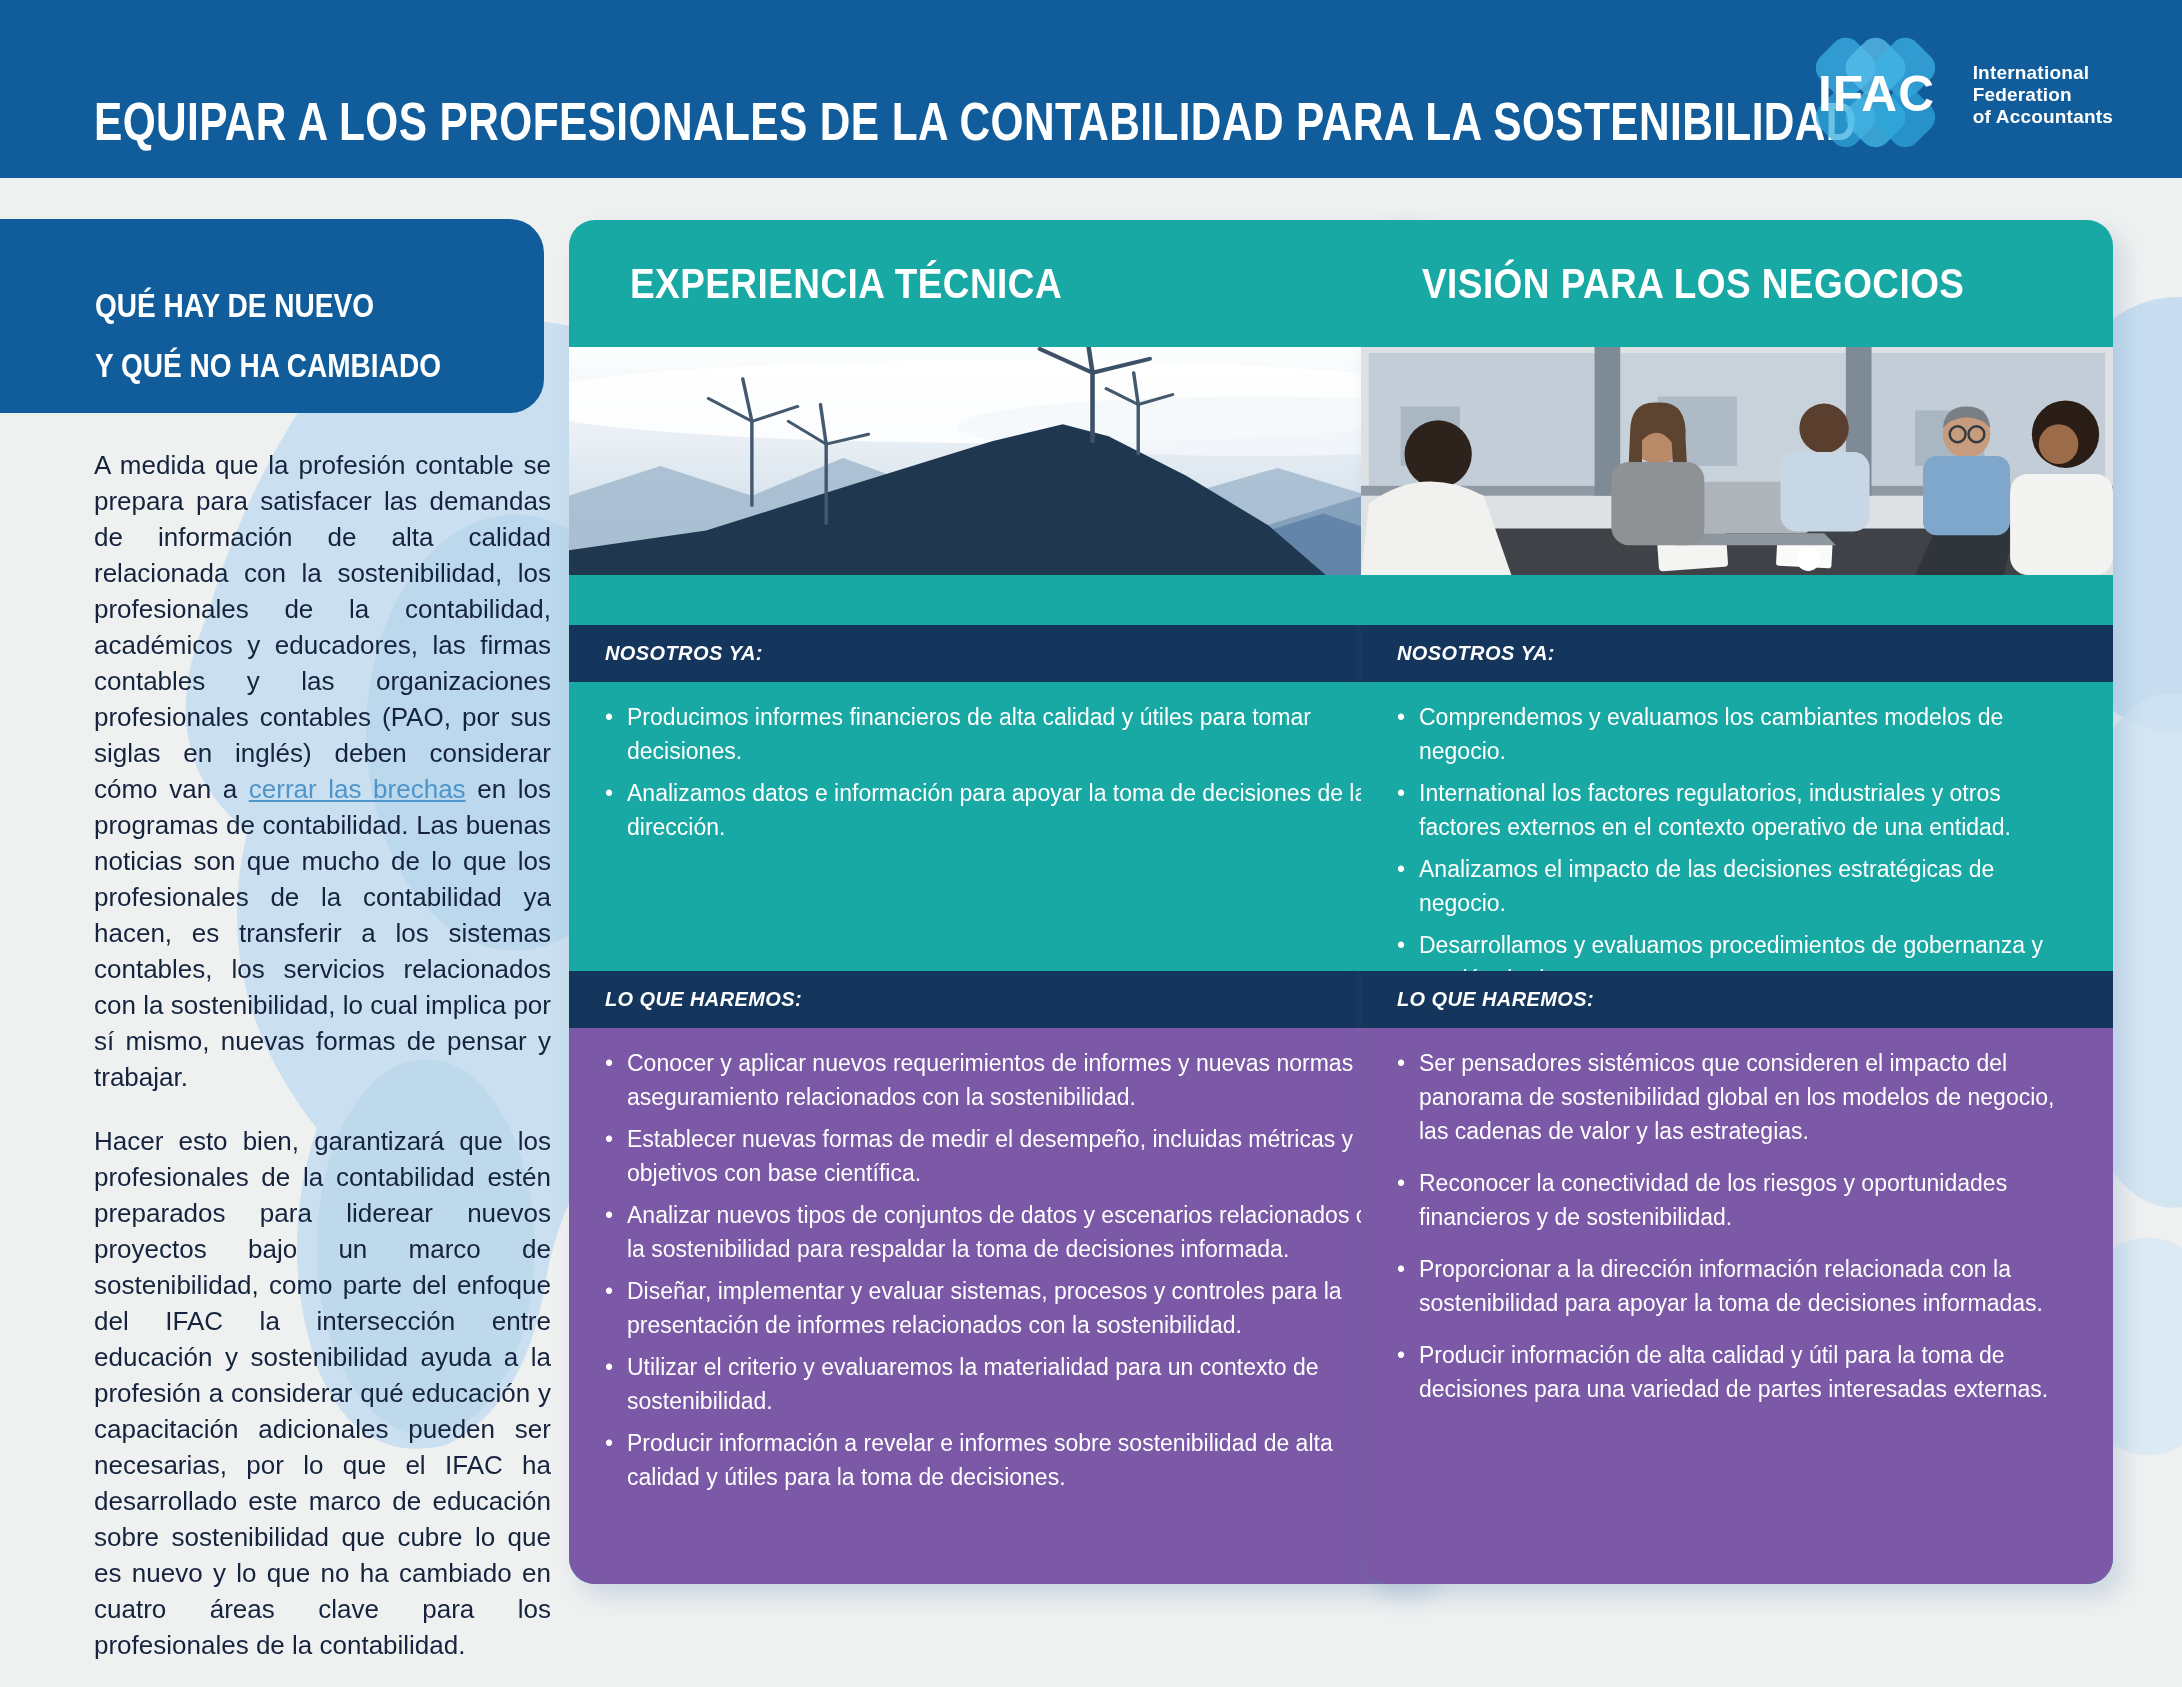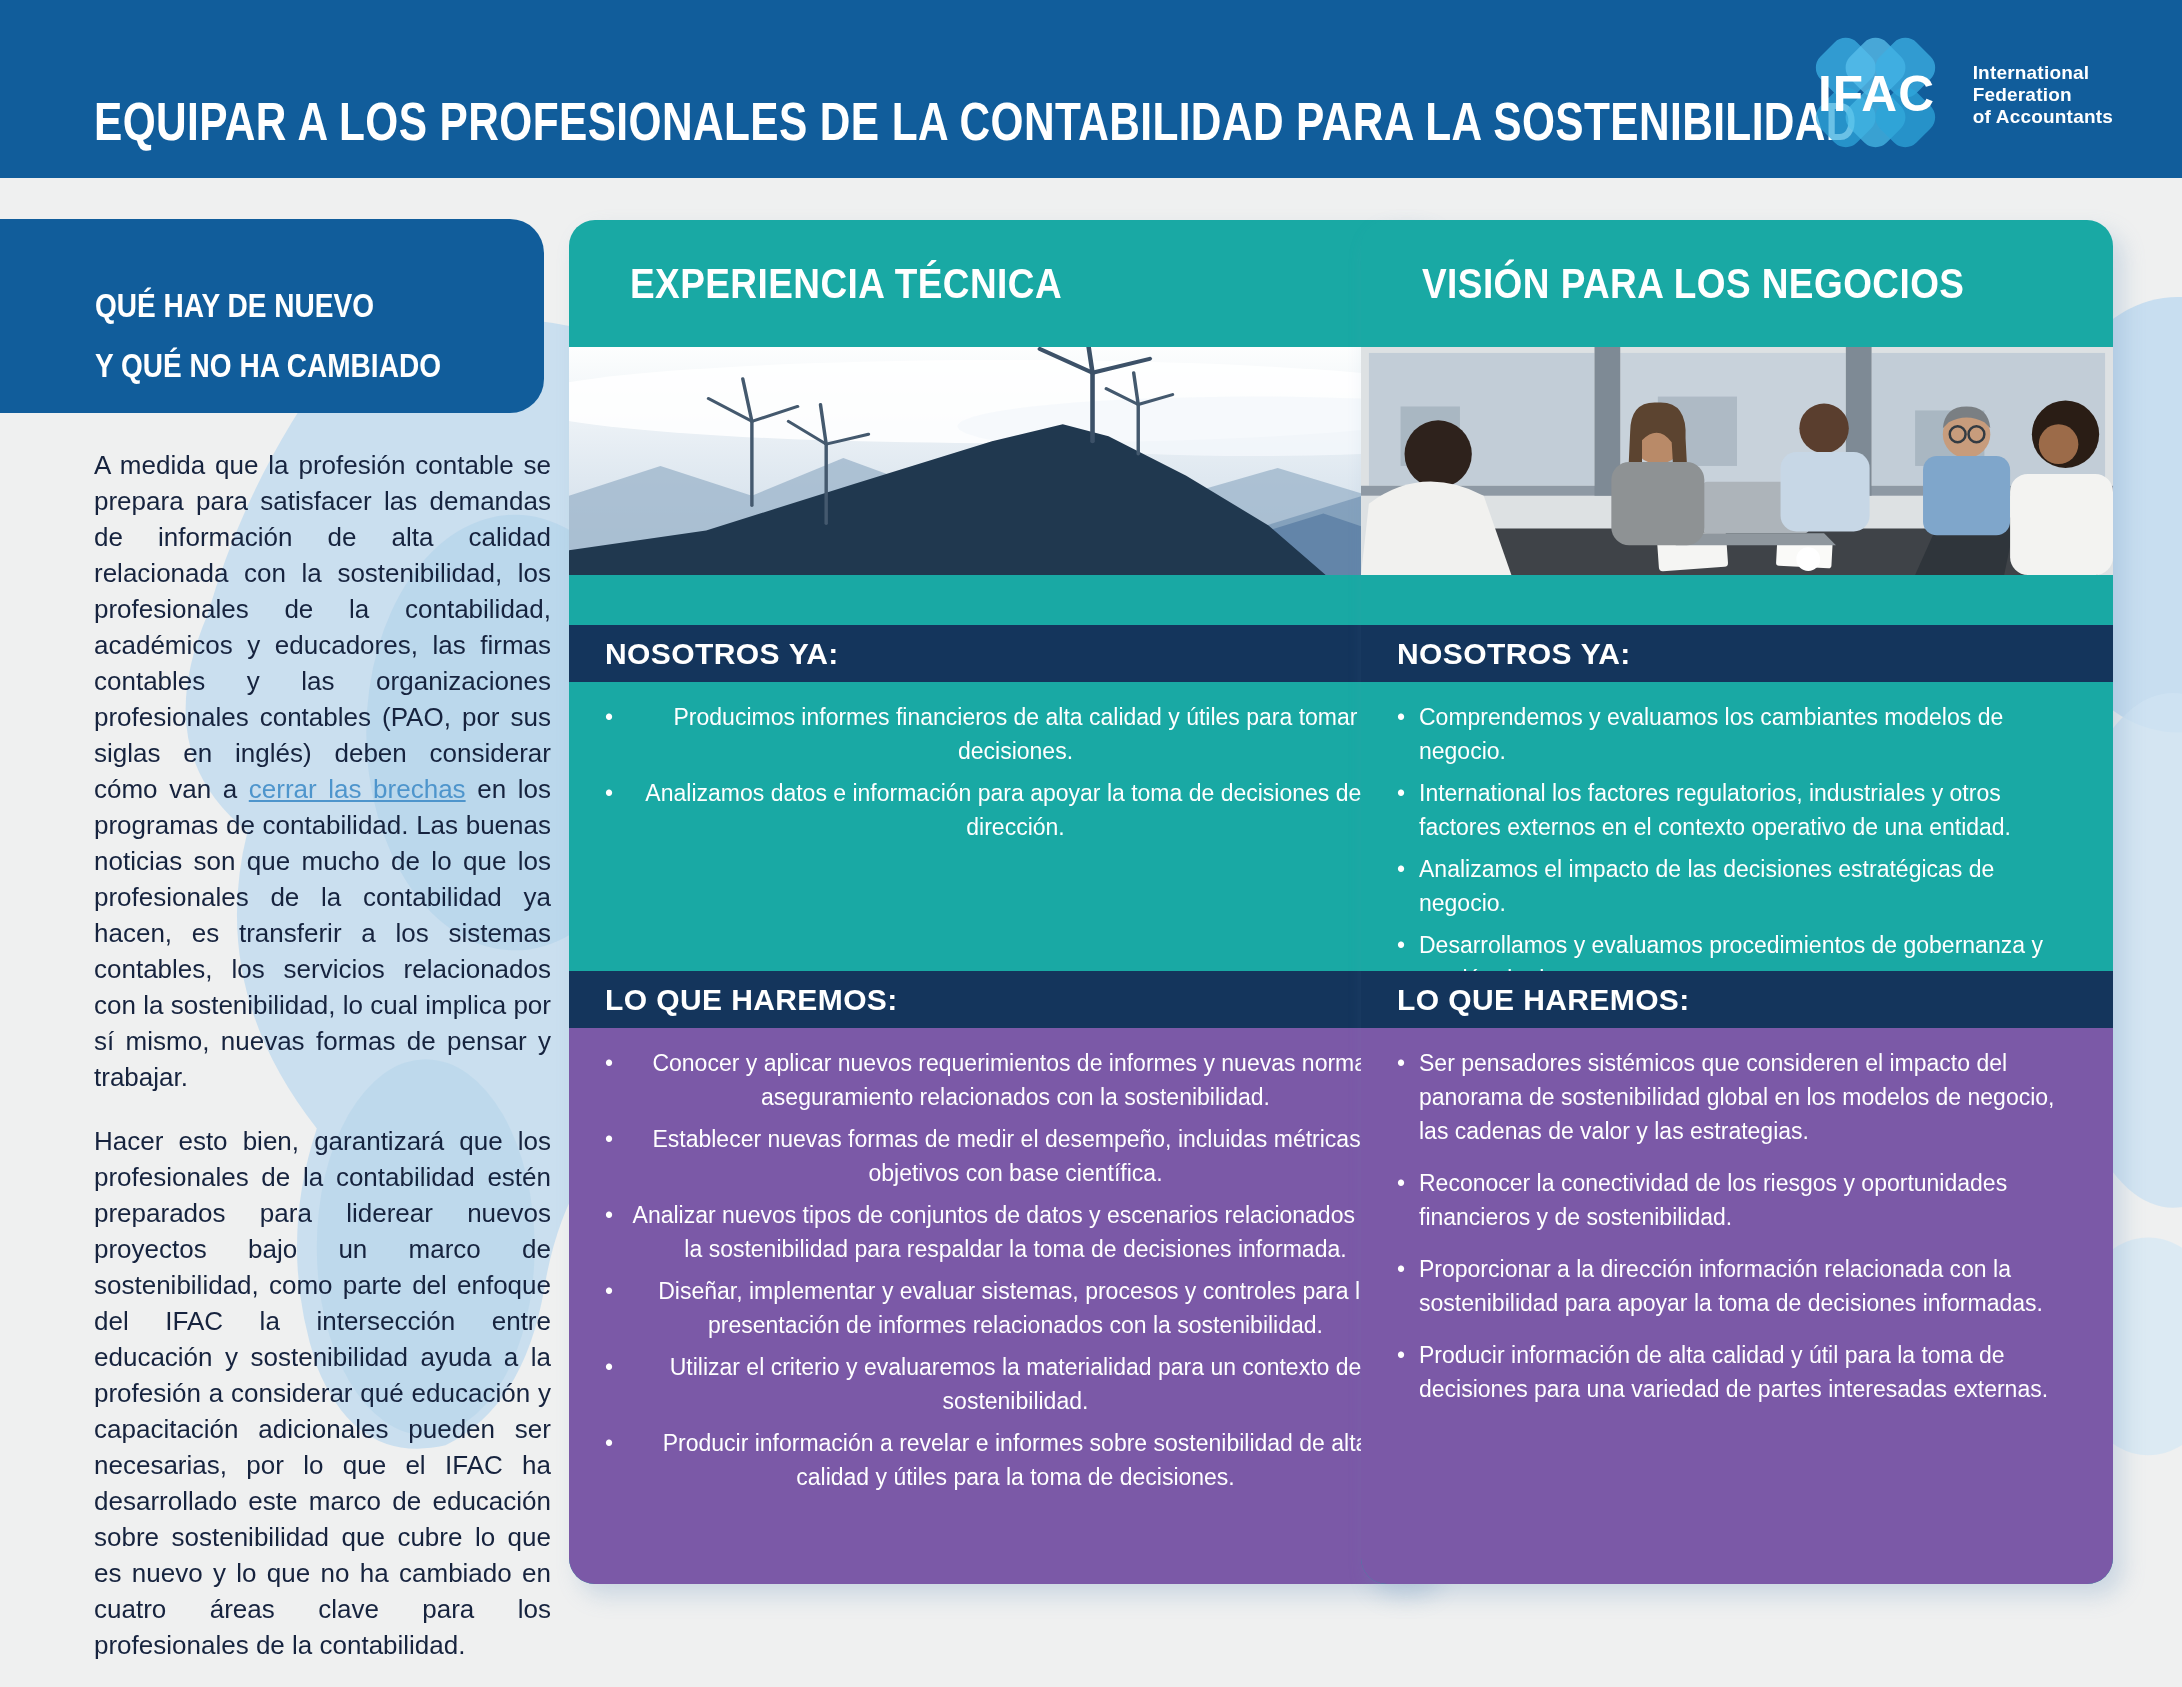--- a/index.html
+++ b/index.html
@@ -27,30 +27,30 @@
   
   .ltext{position:absolute;left:94px;top:447px;width:457px;color:#16233E;
        font-size:26px;line-height:36px;text-align:justify;}
   .ltext p{margin:0 0 28px 0;}
   .link{color:#4E95CC;text-decoration:underline;cursor:pointer;}
 
   
   .panel{position:absolute;top:220px;height:1364px;border-radius:26px;overflow:hidden;
        background:#19A9A4;display:flex;flex-direction:column;
        box-shadow:10px 12px 22px rgba(110,150,190,.28);}
-  .panel.technical{left:569px;width:863px;text-align:center;}
+  .panel.technical{left:569px;width:863px;}
   .panel.business{left:1361px;width:752px;}
   .panel-title{height:127px;display:flex;align-items:center;padding-left:61px;flex:none;}
   .panel-title .cond{color:#fff;font-weight:bold;font-size:42px;transform:scaleX(.88);
        transform-origin:left;white-space:nowrap;letter-spacing:0.5px;}
   .photo{height:228px;flex:none;}
   .photo svg{display:block;width:100%;height:100%;}
   .gap{height:50px;flex:none;}
   .bar{height:57px;flex:none;background:#14355C;color:#fff;display:flex;align-items:center;
-       padding-left:36px;font-size:30px;letter-spacing:0.4px;}
+       padding-left:36px;font-size:20px;letter-spacing:0.4px;font-style:italic;}
   .bar .pre{font-weight:600;white-space:pre;}
   .bar .strong{font-weight:800;}
   ul.list{list-style:none;margin:0;padding:18px 28px 0 34px;color:#fff;
        font-size:23px;line-height:34px;box-sizing:border-box;}
   ul.list li{position:relative;padding-left:24px;margin-bottom:8px;}
   ul.list li::before{content:"\2022";position:absolute;left:2px;top:0;}
   .teal-list{height:289px;flex:none;overflow:hidden;}
   .purple-area{flex:1;background:#7B59A7;overflow:hidden;}
   .business .purple-area ul.list li{margin-bottom:18px;}
 </style>

